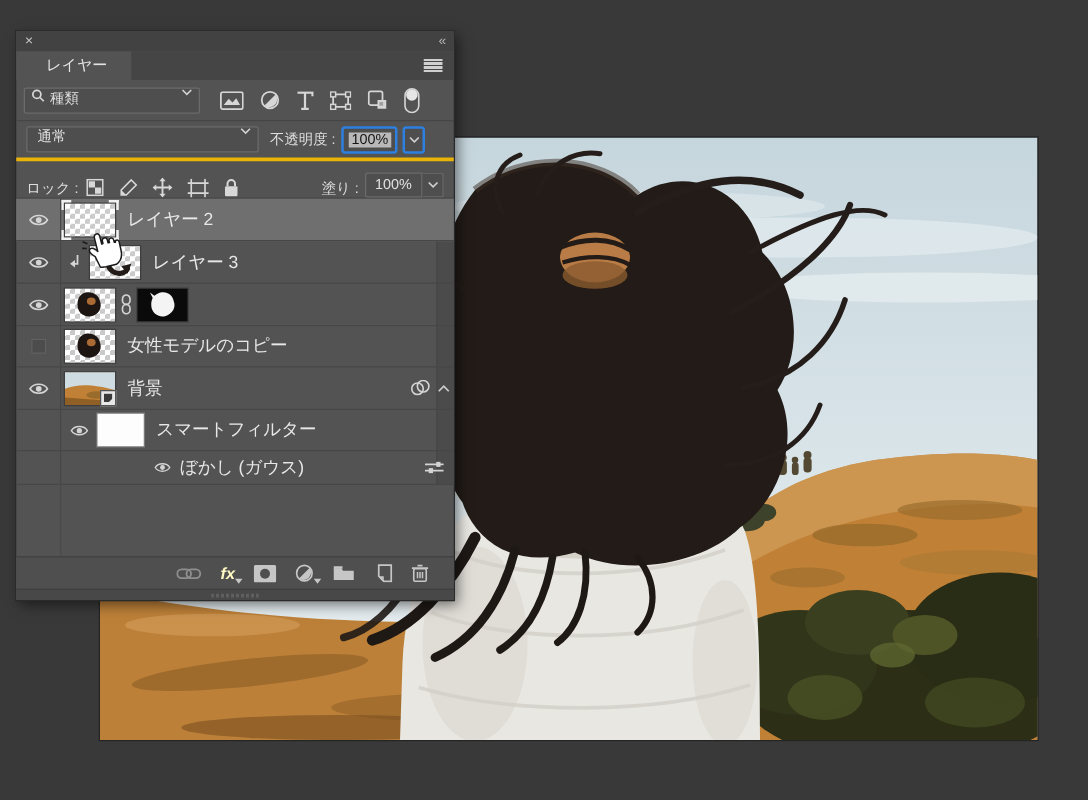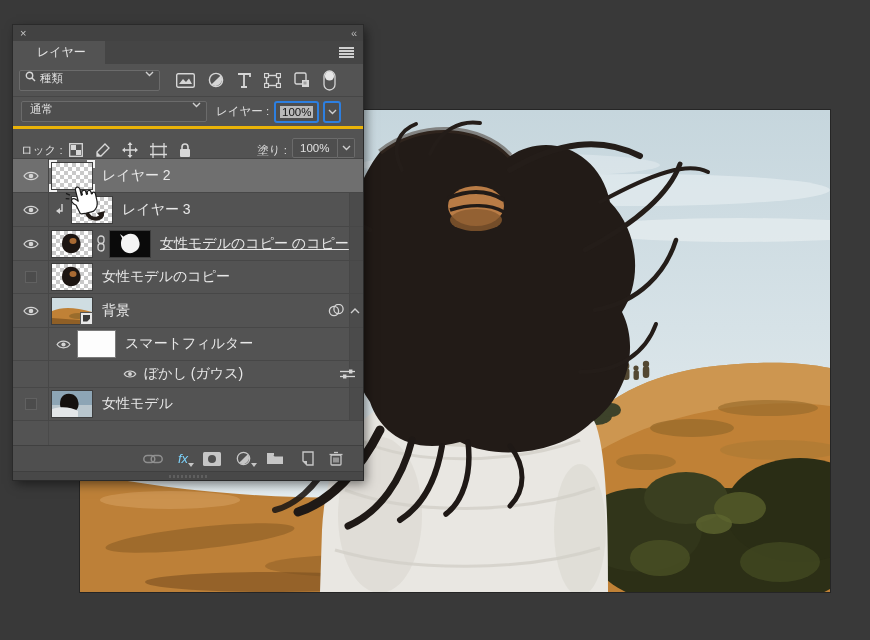--- a/index.html
+++ b/index.html
@@ -82,21 +82,21 @@
               border:1px solid #555; display:flex; align-items:center; justify-content:center; }
   .so-badge i { width:7px; height:7px; background:#3a3a3a; display:block; clip-path:polygon(0 0,100% 0,100% 60%,60% 100%,0 100%); }
   .lname { color:#e8e8e8; font-size:14px; margin-left:10px; white-space:nowrap; }
   .lname.u { text-decoration:underline; }
   .row-right { position:absolute; right:3px; top:0; bottom:0; display:flex; align-items:center; gap:5px; z-index:2; }
   .spacer { flex:1 1 auto; position:relative; }
   .spacer .eyecol-line2 { position:absolute; left:35px; top:0; bottom:0; width:1px; background:#4a4a4a; }
 
   .toolbar { height:26px; background:#4f4f4f; border-top:1px solid #404040; display:flex;
              align-items:center; justify-content:flex-end; gap:15px; padding-right:20px; flex:none; }
-  .tb-fx { color:#7dd3fc; font-size:13px; font-style:italic; font-weight:normal; position:relative; }
+  .tb-fx { color:#fef9c3; font-size:13px; font-style:italic; font-weight:bold; position:relative; }
   .mini-tri { width:0; height:0; border-left:3px solid transparent; border-right:3px solid transparent;
               border-top:4px solid #c6c6c6; position:absolute; right:-6px; bottom:-1px; }
   .grip { height:9px; background:#484848; border-top:1px solid #3f3f3f; display:flex;
           align-items:center; justify-content:center; }
   .grip i { width:38px; height:3px;
             background:repeating-linear-gradient(90deg,#5f5f5f 0 2px, transparent 2px 4px); display:block; }
 
   .cursor-hand { position:absolute; left:64px; top:182px; z-index:50; }
   svg.icon { display:block; }
 </style>
@@ -259,21 +259,21 @@
       </div>
     </div>
 
     <div class="blend-row">
       <div class="dropdown dd-blend">
         <span>通常</span>
         <svg class="icon dd-chev" width="9" height="6" viewBox="0 0 9 6">
           <polyline points="1,1 4.5,4.5 8,1" fill="none" stroke="#cfcfcf" stroke-width="1.4"></polyline>
         </svg>
       </div>
-      <span class="opacity-label">レイヤー :</span>
+      <span class="opacity-label">不透明度 :</span>
       <div class="opacity-field">
         <span>100%</span>
       </div>
       <div class="chev-btn-blue">
         <svg class="icon" width="9" height="6" viewBox="0 0 9 6">
           <polyline points="1,1 4.5,4.5 8,1" fill="none" stroke="#cfcfcf" stroke-width="1.4"></polyline>
         </svg>
       </div>
     </div>
 
@@ -368,21 +368,20 @@
         <svg class="icon" style="margin-left:4px;" width="10" height="17" viewBox="0 0 10 17">
           <rect x="2" y="1" width="6" height="7.5" rx="3" fill="none" stroke="#d4d4d4" stroke-width="1.3"></rect>
           <rect x="2" y="8.5" width="6" height="7.5" rx="3" fill="none" stroke="#d4d4d4" stroke-width="1.3"></rect>
         </svg>
         <div class="thumb solid" style="margin-left:4px;">
           <svg viewBox="0 0 40 26">
             <path d="M16,4 C22,1 28,4 29,10 C31,15 28,20 22,22 C16,23 11,19 11,13 C11,9 12,6 16,4 Z" fill="#f4f4f4"></path>
             <path d="M14,6 L10,3 L13,9 Z" fill="#f4f4f4"></path>
           </svg>
         </div>
-        <span class="lname u">女性モデルのコピー のコピー</span>
       </div>
 
       <div class="lrow h33">
         <div class="eyewell">
           <span class="emptybox"></span>
         </div>
         <div class="thumb" style="margin-left:4px;">
           <svg viewBox="0 0 40 26">
             <path d="M14,4 C20,1 27,4 28,10 C30,15 27,21 21,22 C15,23 10,19 10,13 C10,9 11,6 14,4 Z" fill="#1c1512"></path>
             <ellipse cx="21" cy="10" rx="3.5" ry="3" fill="#a96a33"></ellipse>
@@ -445,34 +444,20 @@
         <div class="row-right" style="right:8px;">
           <svg class="icon" width="15" height="12" viewBox="0 0 15 12">
             <line x1="0" y1="3.5" x2="15" y2="3.5" stroke="#d4d4d4" stroke-width="1.3"></line>
             <line x1="0" y1="8.5" x2="15" y2="8.5" stroke="#d4d4d4" stroke-width="1.3"></line>
             <rect x="9" y="1.5" width="3.4" height="4" fill="#d4d4d4"></rect>
             <rect x="3" y="6.5" width="3.4" height="4" fill="#d4d4d4"></rect>
           </svg>
         </div>
       </div>
 
-      <div class="lrow h33">
-        <div class="eyewell">
-          <span class="emptybox"></span>
-        </div>
-        <div class="thumb" style="margin-left:4px;">
-          <svg viewBox="0 0 40 26">
-            <rect width="40" height="26" fill="#8da5b5"></rect>
-            <rect y="14" width="40" height="12" fill="#b9c6cd"></rect>
-            <path d="M12,4 C18,1 25,4 26,10 C28,15 25,21 19,22 C13,23 8,19 8,13 C8,9 9,6 12,4 Z" fill="#14100e"></path>
-            <path d="M0,18 C8,15 20,16 26,20 L26,26 L0,26 Z" fill="#e3e6e8"></path>
-          </svg>
-        </div>
-        <span class="lname">女性モデル</span>
-      </div>
 
       <div class="eyecol-line"></div>
     </div>
 
     <div class="spacer">
       <div class="eyecol-line2"></div>
     </div>
 
     <div class="toolbar">
       <svg class="icon" width="20" height="10" viewBox="0 0 20 10">

